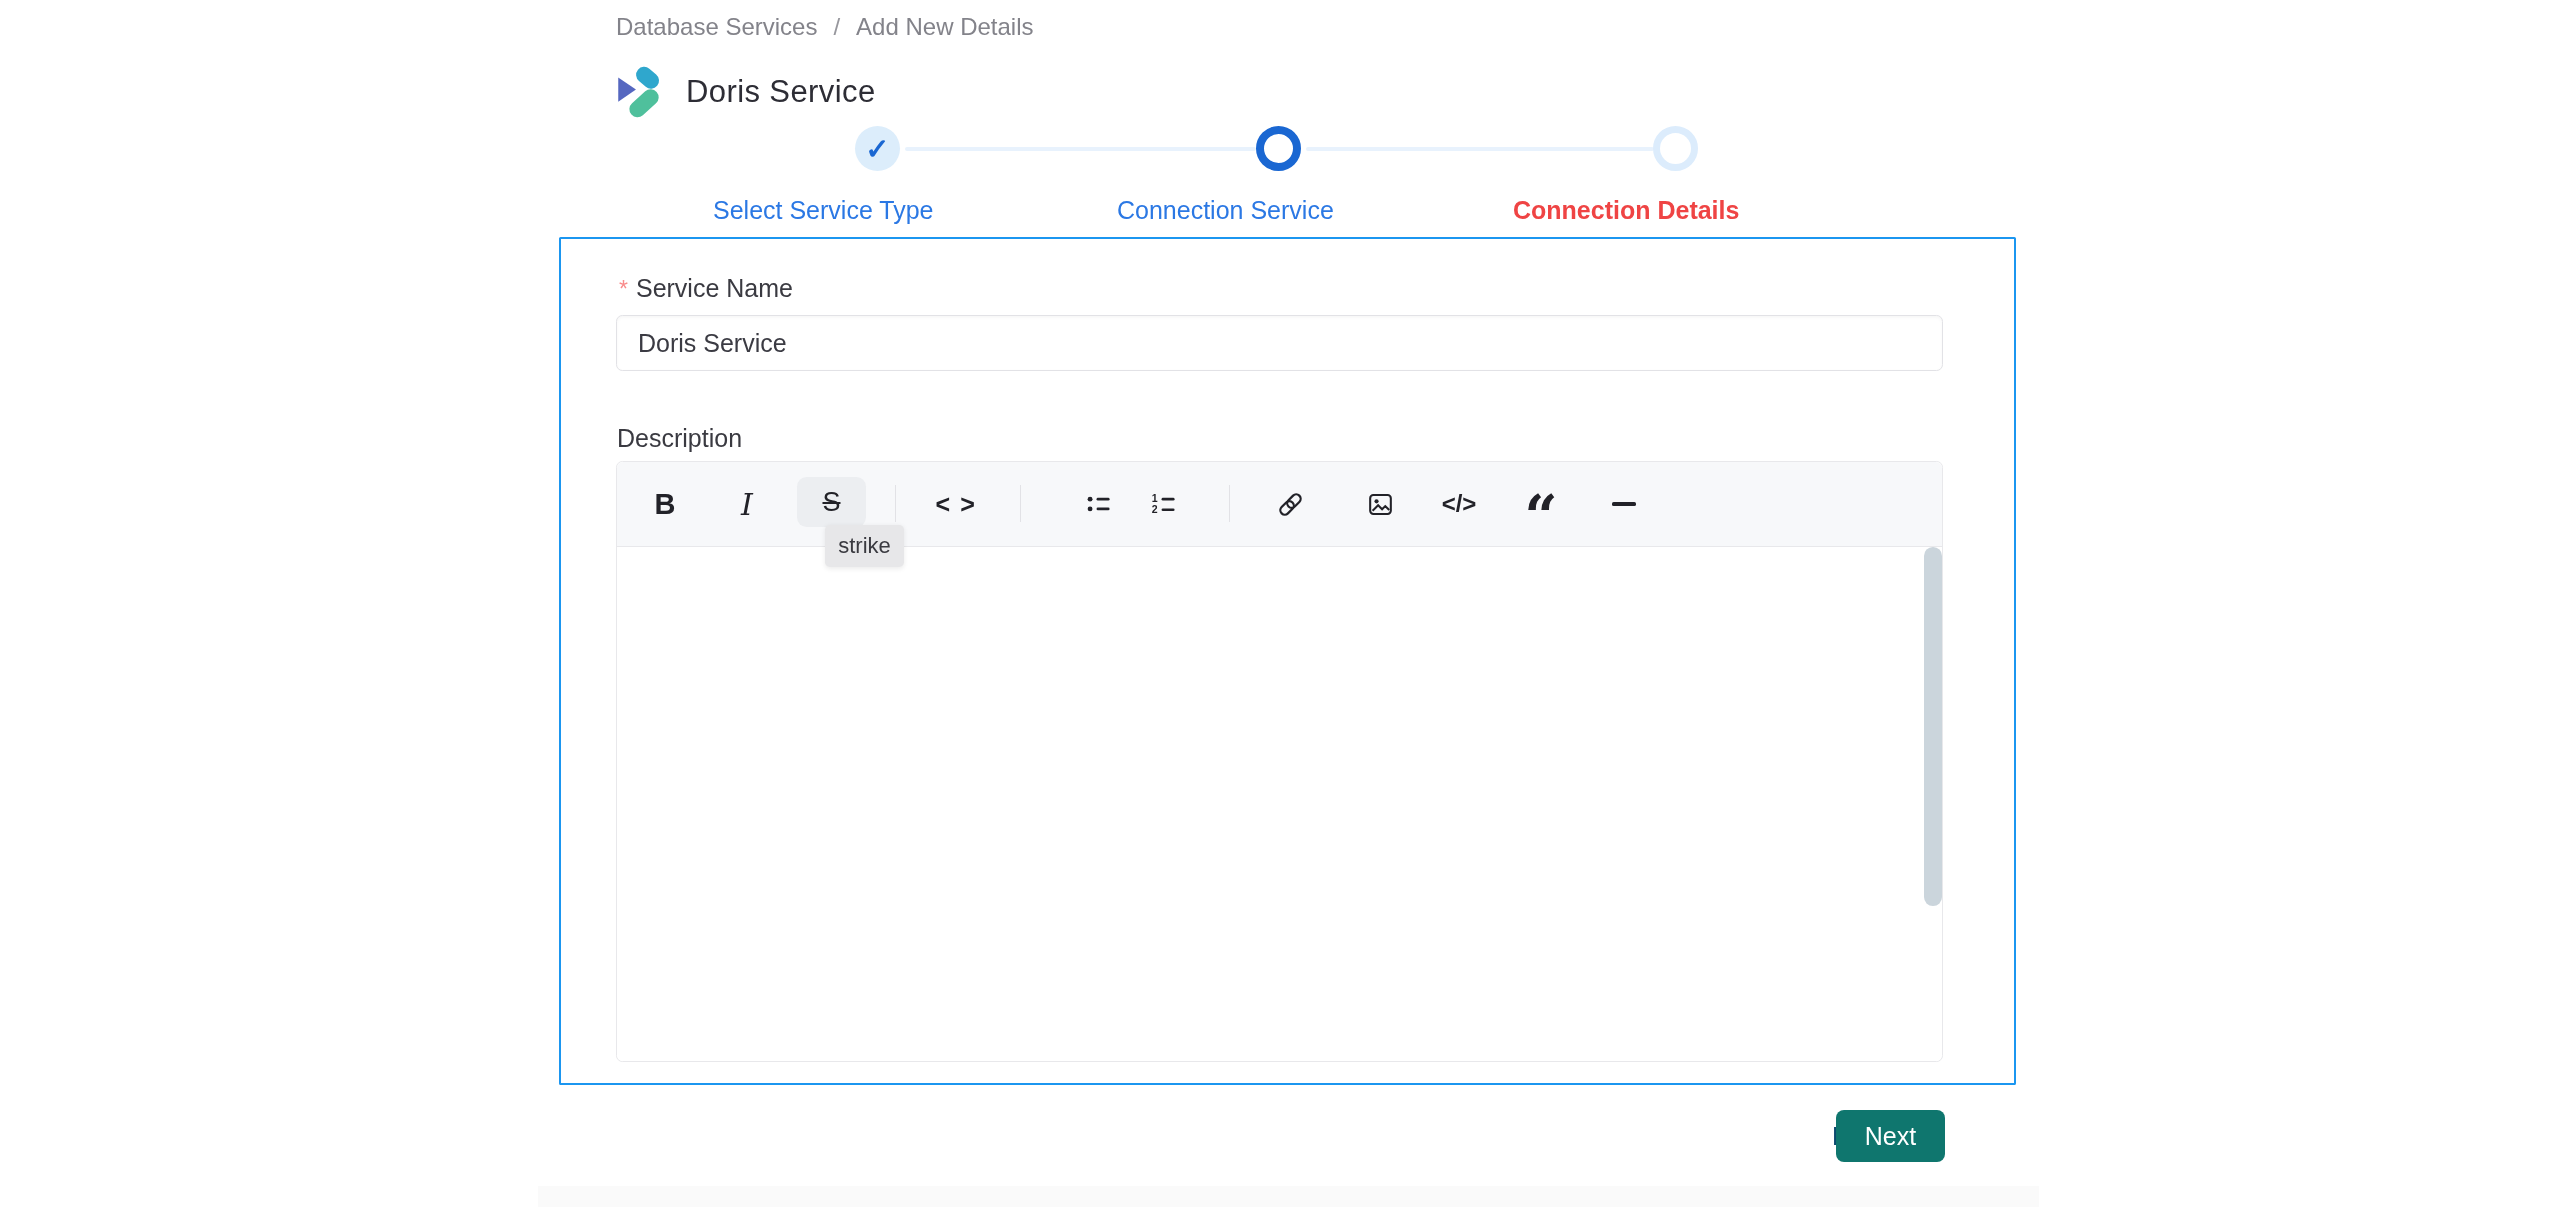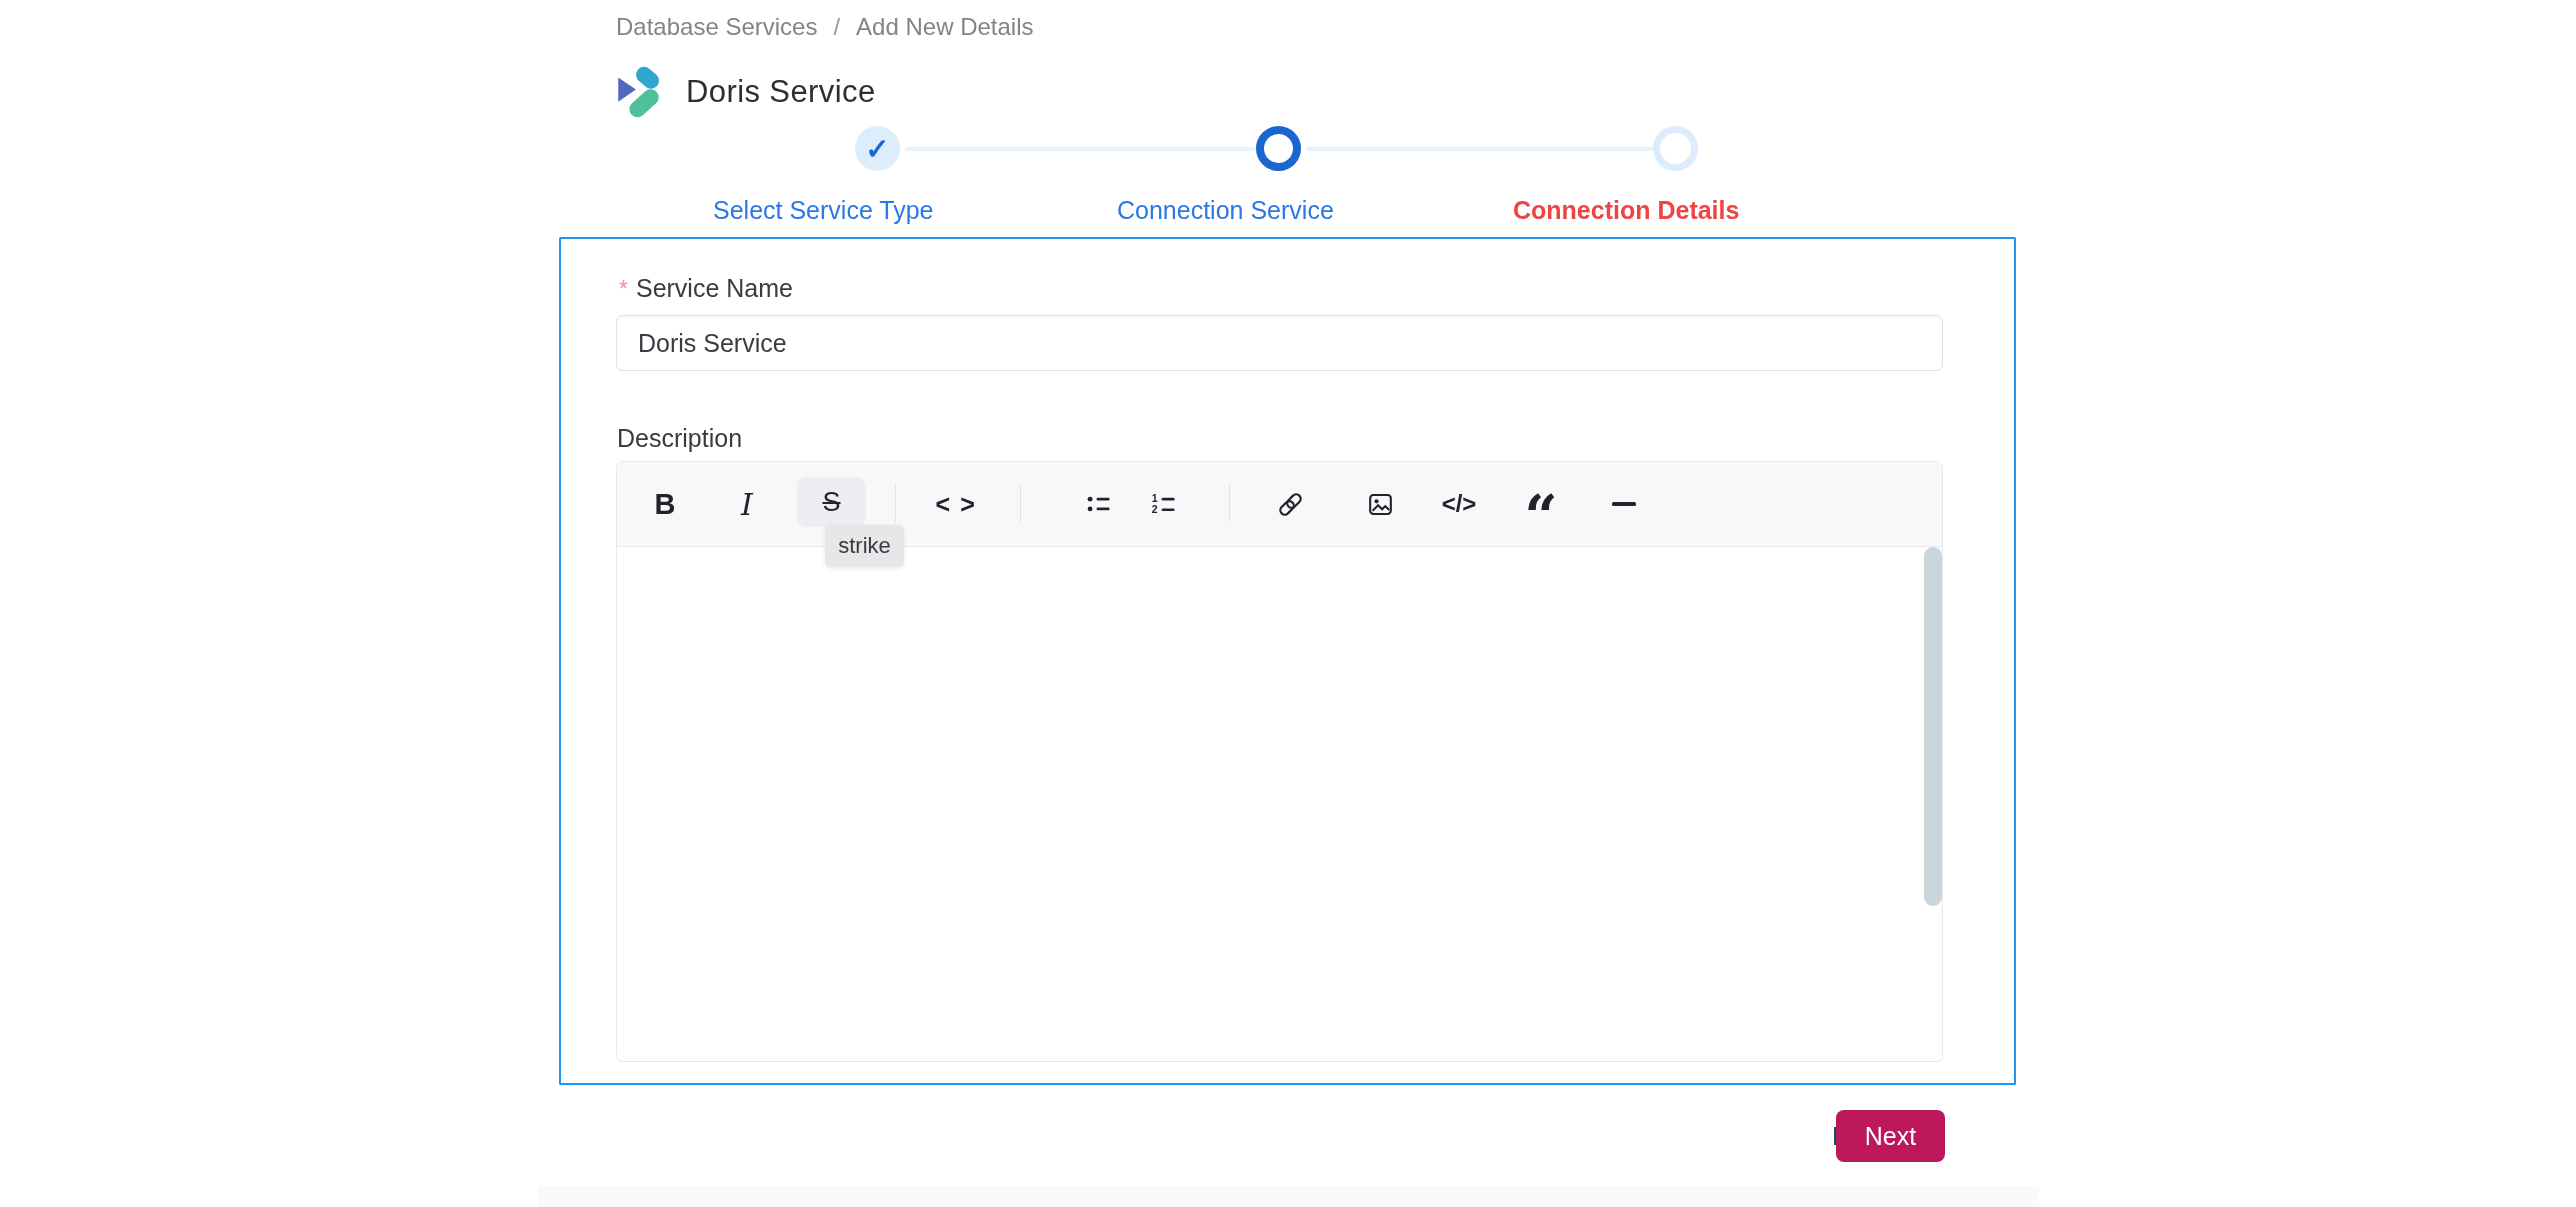--- a/index.html
+++ b/index.html
@@ -78,21 +78,21 @@
 
   .editor-body{position:absolute;left:0;top:85px;right:0;bottom:0;border-radius:0 0 6.4px 6.4px;
                background:#fff;}
   .scroll-thumb{position:absolute;left:1307px;top:85px;width:17.7px;height:359px;
                 border-radius:8.9px;background:#cbd5dc;z-index:4;}
 
   
   .back-link{position:absolute;left:1832px;top:1122px;font-size:25px;color:#0c4a6e;
              font-weight:400;cursor:pointer;}
   .next-button{position:absolute;left:1836px;top:1110px;width:109px;height:52px;
-               background:#be185d;color:#ffffff;border-radius:8px;display:flex;
+               background:#0f766e;color:#ffffff;border-radius:8px;display:flex;
                align-items:center;justify-content:center;font-size:25px;font-weight:500;
                cursor:pointer;border:none;}
   .footer-strip{position:absolute;left:538px;top:1186px;width:1501px;height:22px;
                 background:#fafafa;}
 </style>
 </head>
 <body>
 
 <div id="screen">
 

